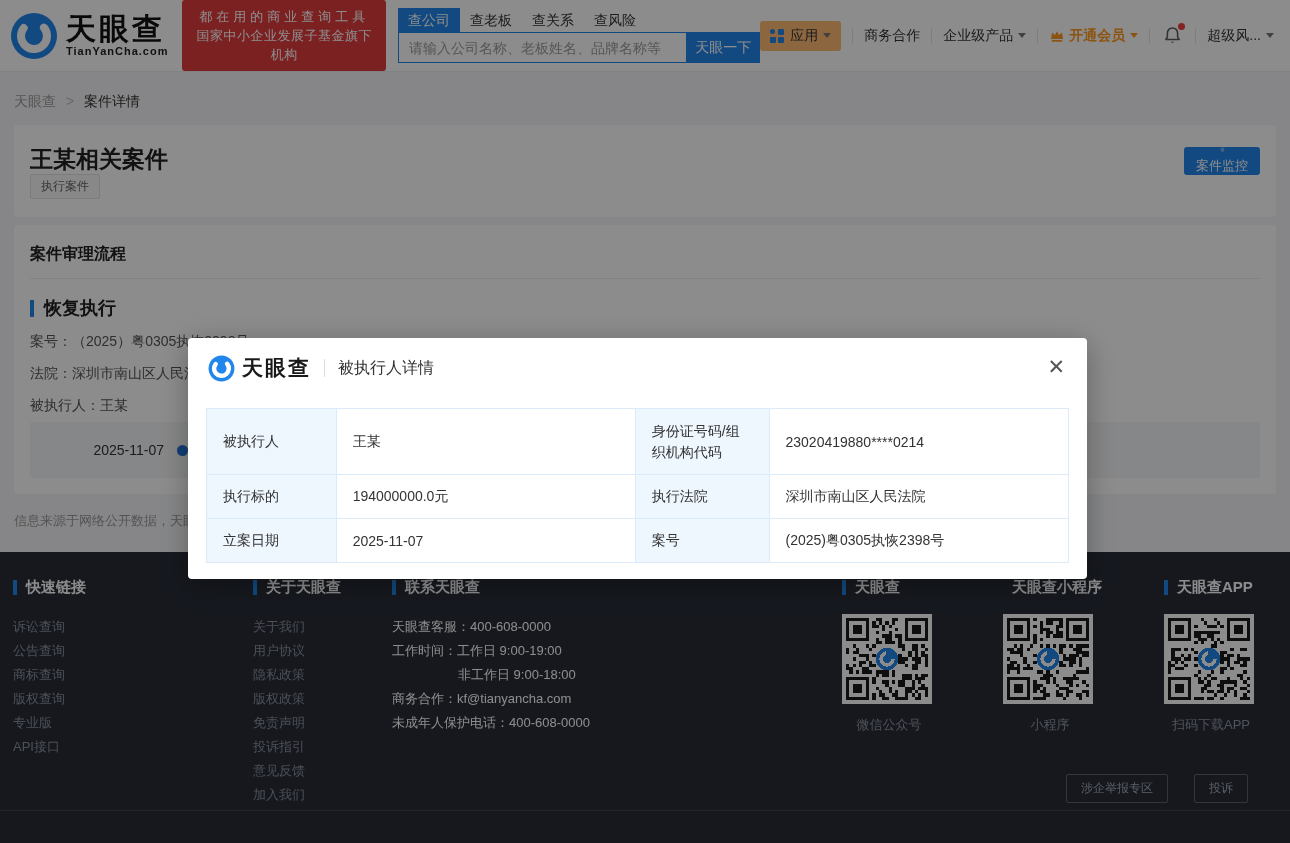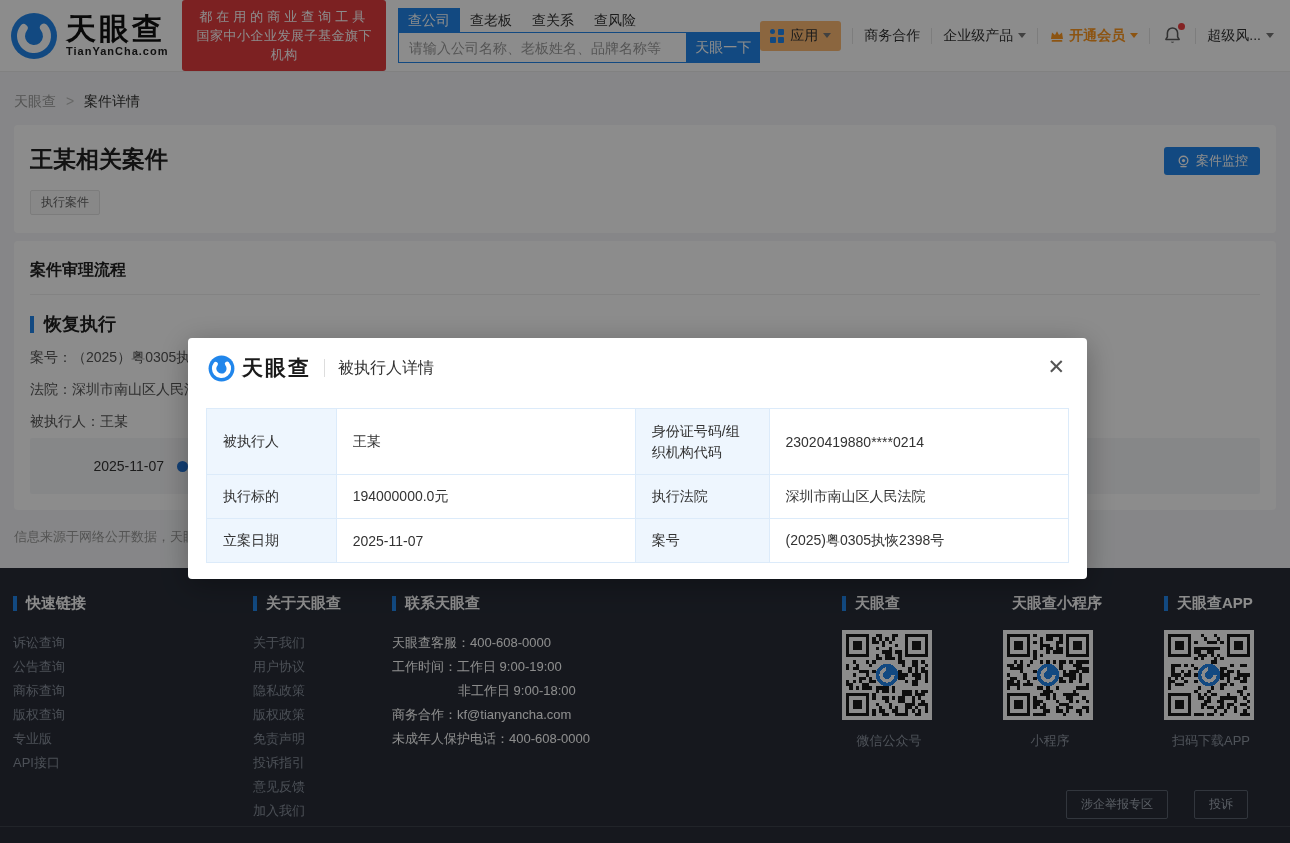--- a/index.html
+++ b/index.html
@@ -51,25 +51,25 @@
   
   .container { padding: 0 14px; flex: 0 0 auto; }
   .breadcrumb { padding: 21px 0 14px; font-size: 14px; }
   .bc-home { color: #999; cursor: pointer; }
   .bc-sep { color: #bbb; margin: 0 6px; }
   .bc-current { color: #333; }
 
   .card { background: #fff; border-radius: 4px; }
   .title-card { padding: 20px 16px 18px; position: relative; }
   .page-title { font-size: 23px; font-weight: bold; color: #222; line-height: 28px; }
-  .case-tag { display: inline-block; margin-top: 17px; font-size: 12px; color: #666;
+  .case-tag { display: inline-block; margin-top: 1px; font-size: 12px; color: #666;
     background: #f7f7f7; border: 1px solid #e2e2e2; border-radius: 2px; padding: 3px 10px; }
   .monitor-btn { position: absolute; right: 16px; top: 22px; background: #2186eb; color: #fff;
     border: none; border-radius: 3px; height: 28px; padding: 0 12px; font-size: 13px;
-    display: flex; align-items: center; gap: 5px; cursor: pointer; }
+    display: flex; align-items: center; gap: 5px; cursor: pointer; flex-direction: column; }
 
   .flow-card { margin-top: 8px; padding: 18px 16px 16px; }
   .section-title { font-size: 16px; font-weight: bold; color: #222; line-height: 22px; }
   .section-divider { height: 1px; background: #efefef; margin-top: 13px; }
   .stage-row { display: flex; align-items: center; margin-top: 17px; }
   .stage-bar { width: 4px; height: 17px; background: #2186eb; margin-right: 10px; }
   .stage-title { font-size: 18px; font-weight: bold; color: #222; }
   .case-field { margin-top: 10px; font-size: 14px; color: #555; line-height: 22px; }
   .timeline-box { margin-top: 6px; height: 56px; background: #f5f6f8; border-radius: 2px;
     display: flex; align-items: center; }

